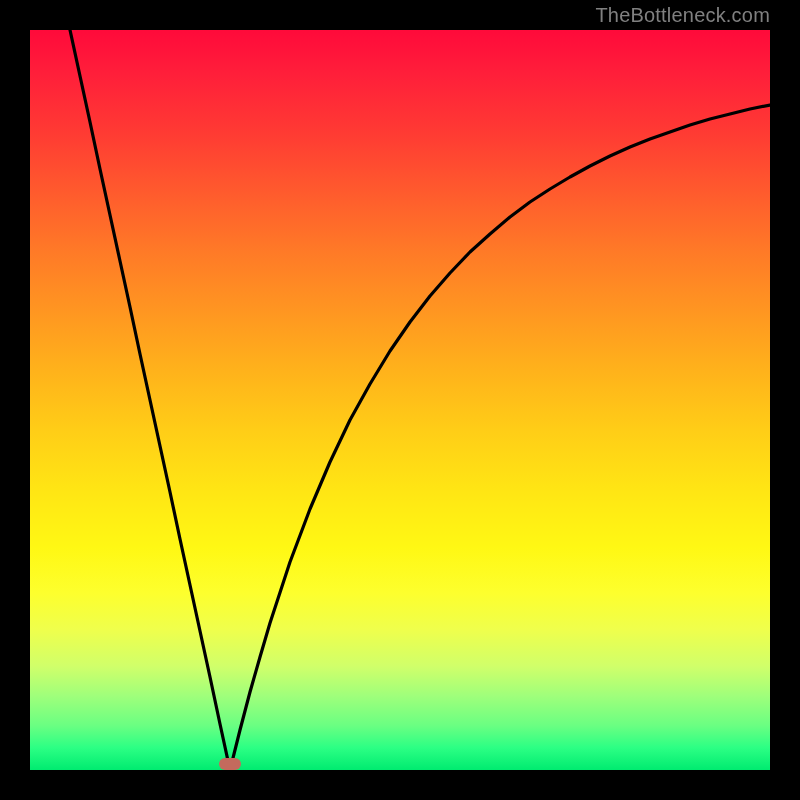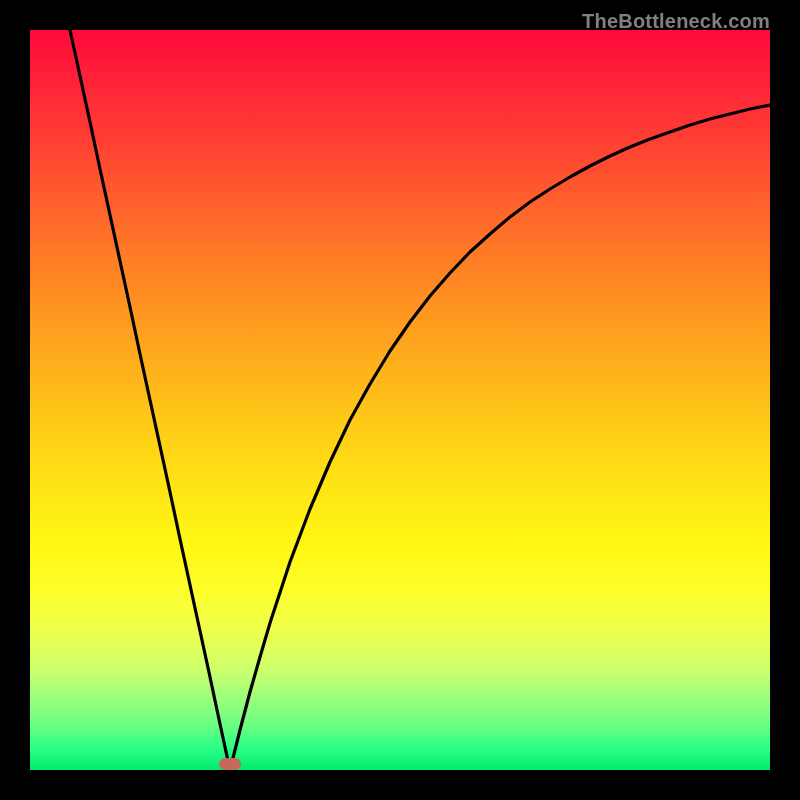--- a/index.html
+++ b/index.html
@@ -51,25 +51,25 @@
   }
   .marker {
     position: absolute;
     width: 22px;
     height: 12px;
     background: #c46a5d;
     border-radius: 6px;
   }
   .watermark {
     position: absolute;
-    top: 10px;
+    top: 4px;
     right: 30px;
     color: #808080;
     font-size: 20px;
-    font-weight: 700;
+    font-weight: 400;
     letter-spacing: 0.2px;
   }
 </style>
 </head>
 <body>
 
 <div class="frame">
   <div class="gradient"></div>
   <svg class="curve" viewBox="0 0 740 740" preserveAspectRatio="none">
     <path id="curve-path" fill="none" stroke="#000" stroke-width="3.2" stroke-linecap="round" stroke-linejoin="round" d="M40 0 L50 46 L60 92 L70 139 L80 185 L90 231 L100 277 L110 324 L120 370 L130 416 L140 462 L150 509 L160 555 L170 601 L180 647 L190 694 L195 717 L200 740 L200 740 L210 700 L220 662 L230 627 L240 593 L260 532 L280 479 L300 432 L320 390 L340 354 L360 321 L380 292 L400 266 L420 243 L440 222 L460 204 L480 187 L500 172 L520 159 L540 147 L560 136 L580 126 L600 117 L620 109 L640 102 L660 95 L680 89 L700 84 L720 79 L740 75"></path>

